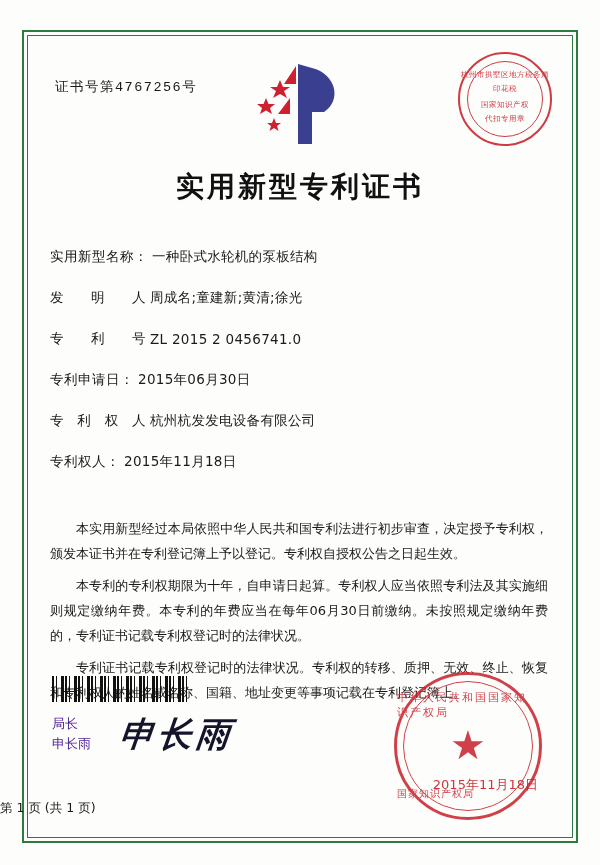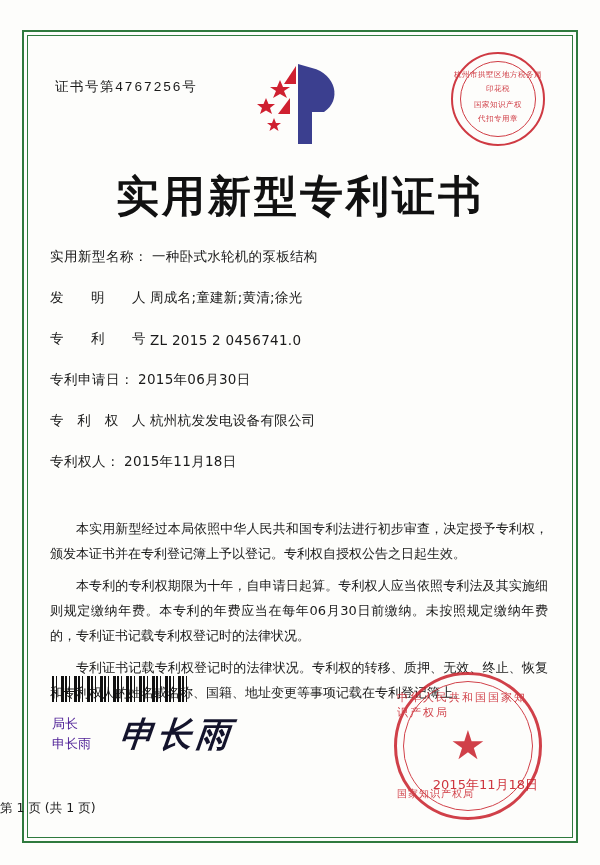--- a/index.html
+++ b/index.html
@@ -53,21 +53,21 @@
   .logo {
     position: absolute;
     left: 240px;
     top: 58px;
     width: 110px;
     height: 92px;
   }
 
   .red-seal {
     position: absolute;
-    right: 55px;
+    right: 48px;
     top: 52px;
     width: 94px;
     height: 94px;
     border-radius: 50%;
     border: 2.5px solid #c9202a;
     color: #c9202a;
     box-sizing: border-box;
     opacity: .88;
   }
   .red-seal .seal-inner {
@@ -88,37 +88,37 @@
   .red-seal .t1 { top: 16px; }
   .red-seal .t2 { top: 30px; }
   .red-seal .t3 { top: 46px; }
   .red-seal .t4 { top: 60px; }
 
   .doc-title {
     position: absolute;
     left: 0; right: 0;
     top: 168px;
     text-align: center;
-    font-size: 43px;
+    font-size: 28px;
     font-weight: bold;
     letter-spacing: 3px;
     color: #111;
     font-family: Liberation Sans, sans-serif;
   }
 
   
   .fields {
     position: absolute;
     left: 50px;
     top: 248px;
     width: 500px;
   }
   .field-row {
     display: flex;
-    align-items: flex-end;
+    align-items: center;
     margin-bottom: 23px;
     font-size: 13.5px;
     color: #1a1a1a;
     font-family: "DejaVu Sans", sans-serif;
   }
   .field-label {
     white-space: nowrap;
     letter-spacing: 0.5px;
   }
   .field-label.spread {

